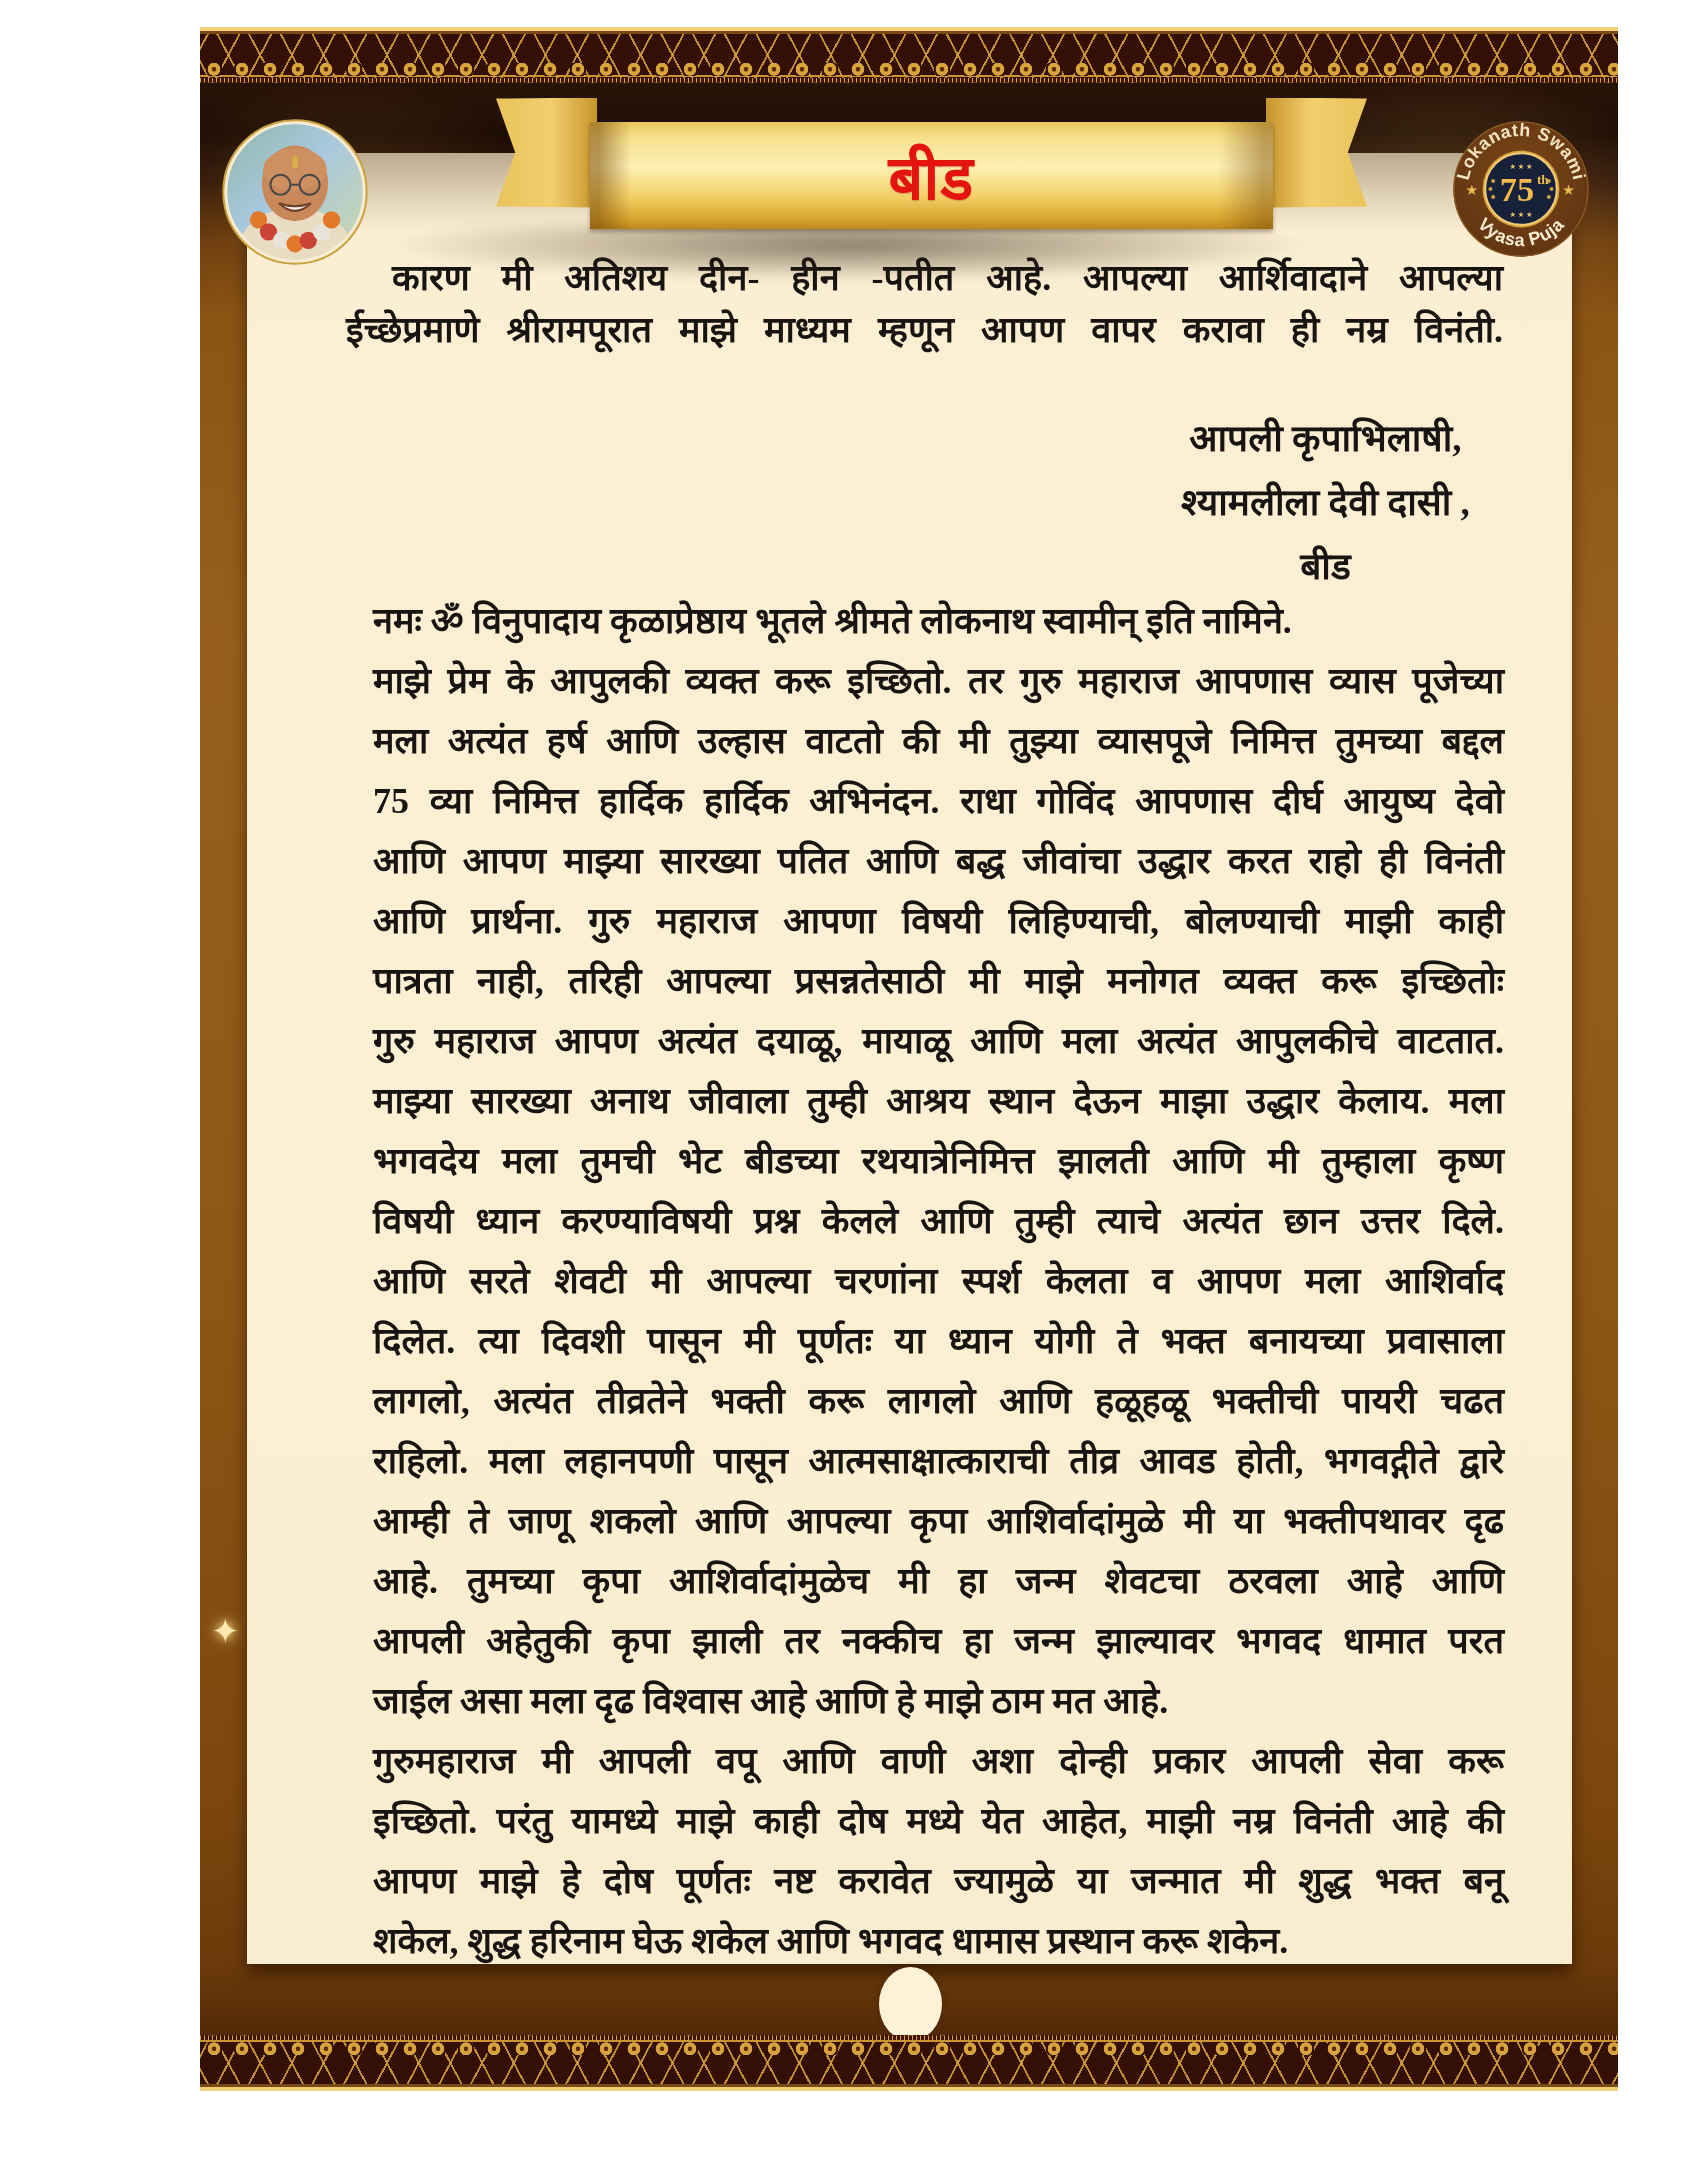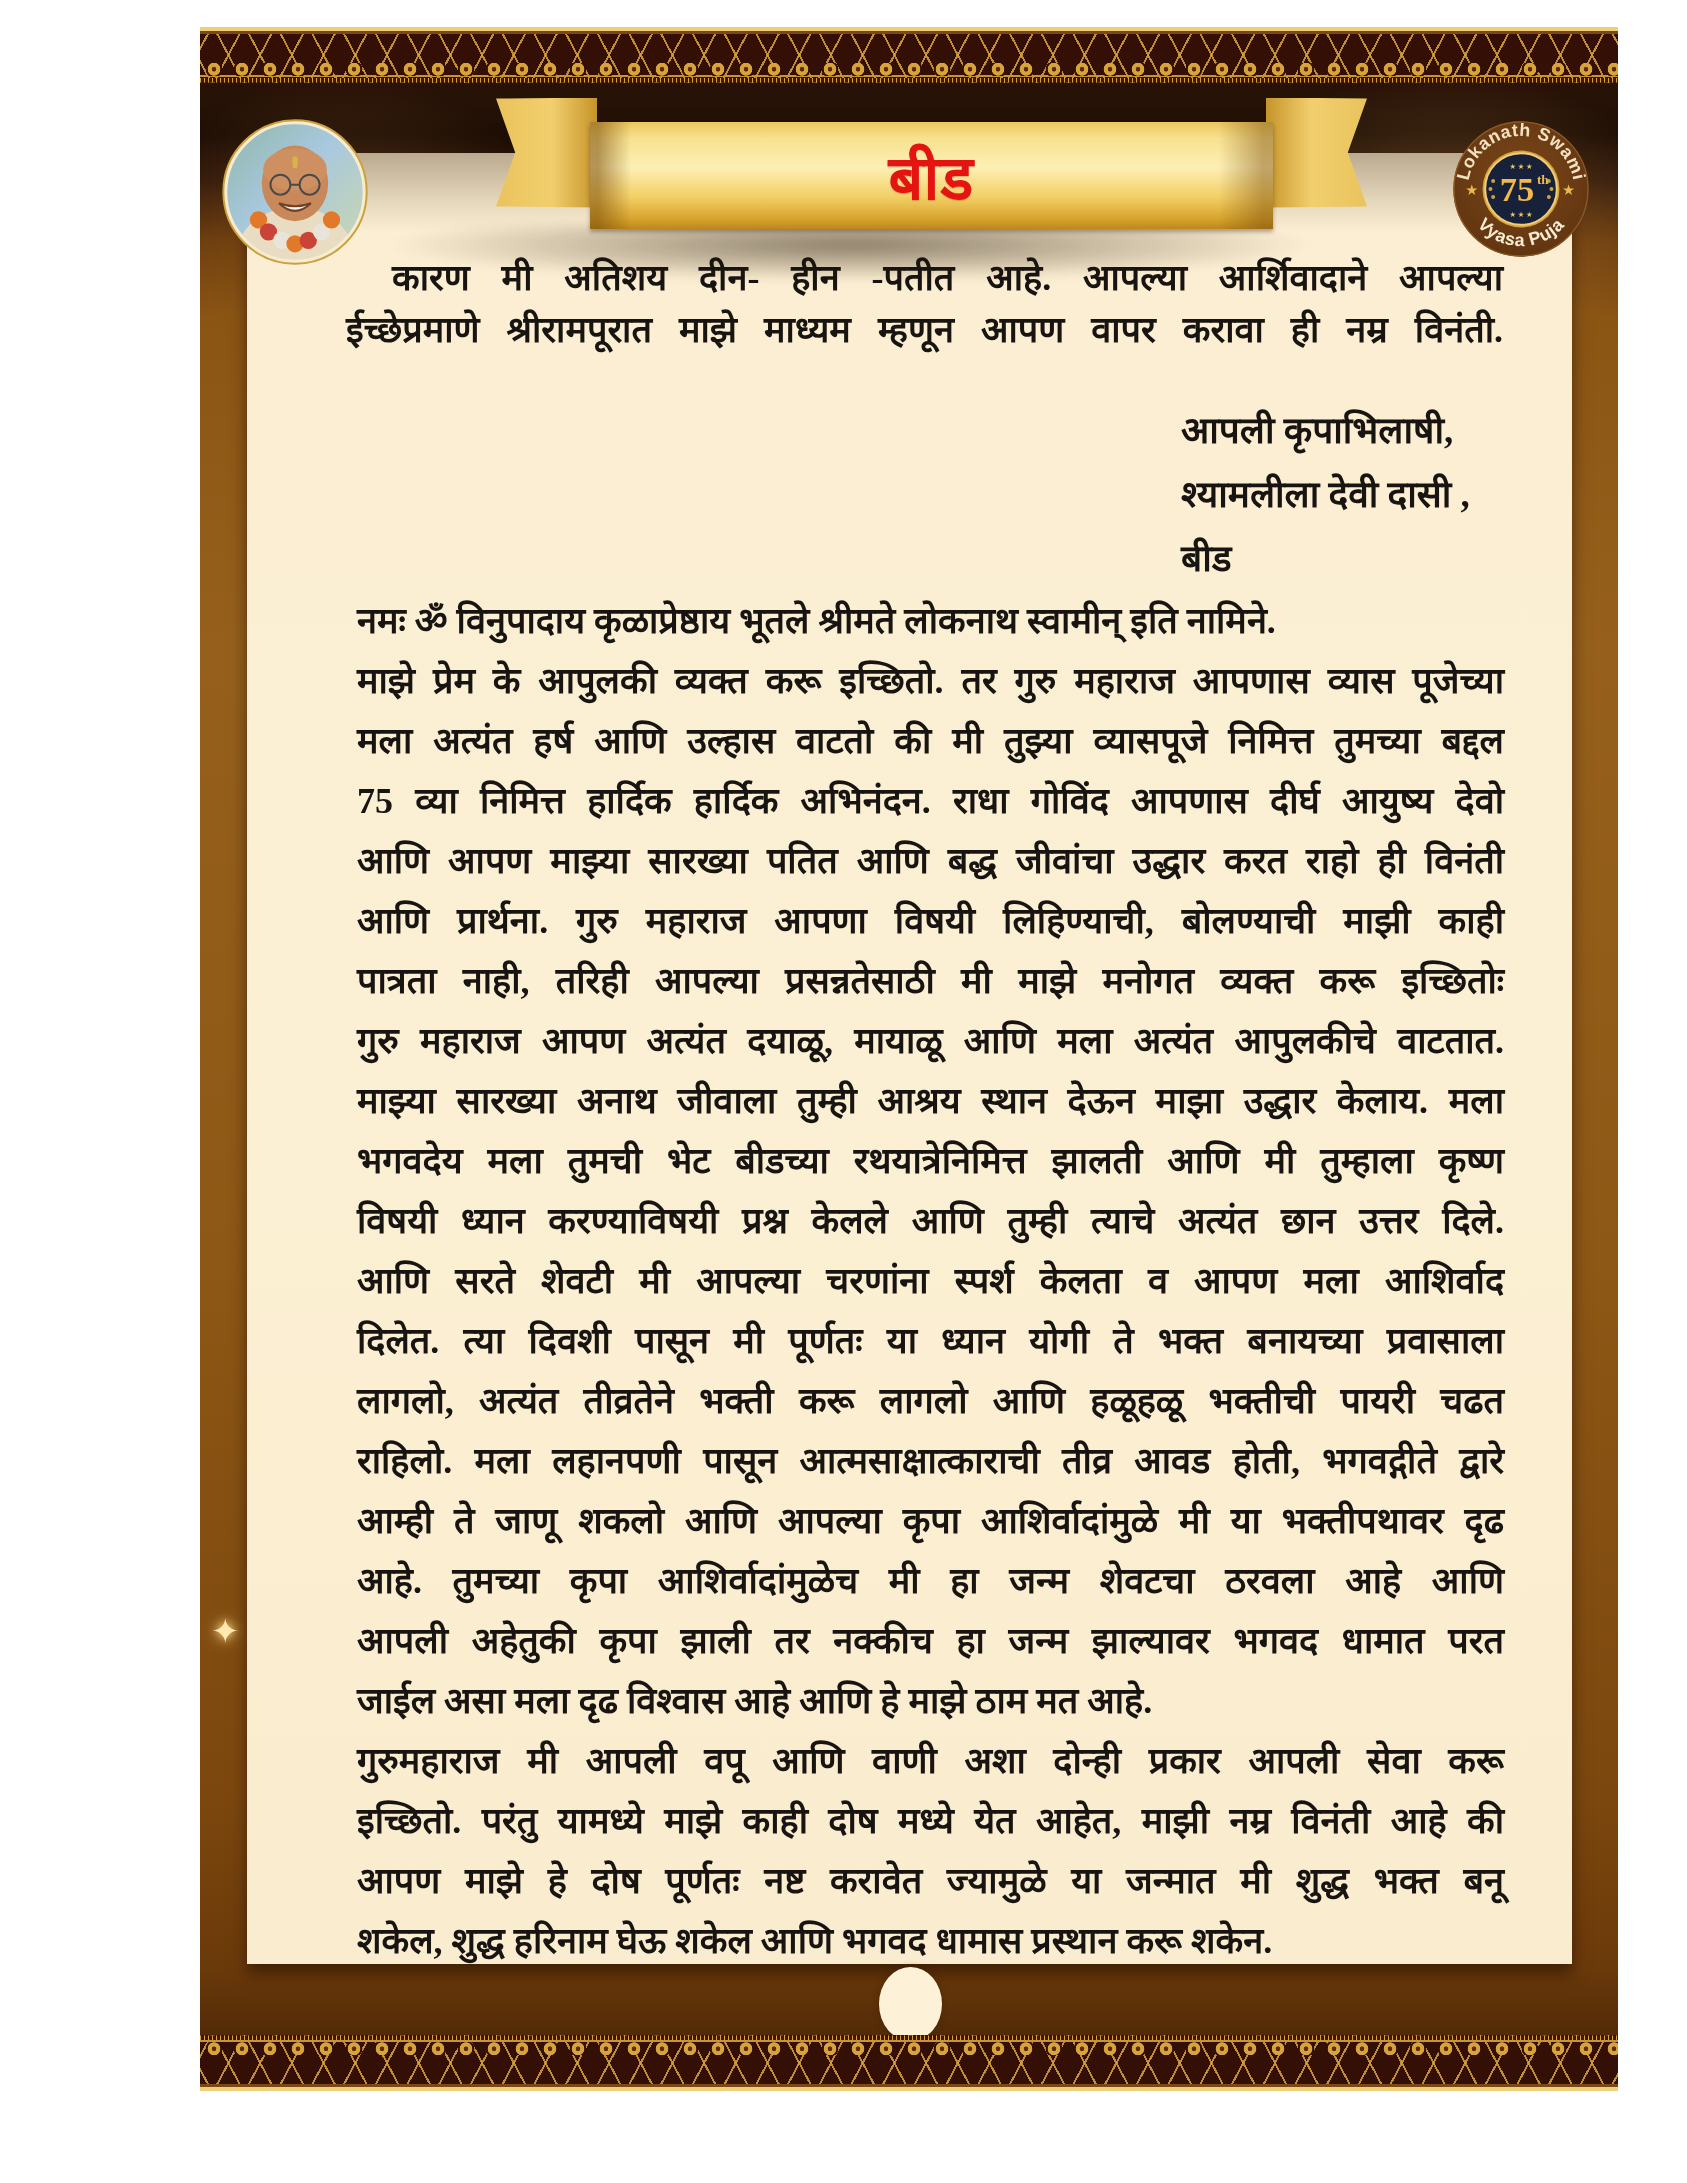--- a/index.html
+++ b/index.html
@@ -48,28 +48,28 @@
     background:linear-gradient(180deg,rgba(60,40,20,.30),rgba(60,40,20,0));}
 
   
   .opening{
     position:absolute;left:99px;right:69px;top:99px;
     font-size:36px;line-height:52px;font-weight:600;color:#181411;
     text-align:justify;text-align-last:justify;
   }
   .opening > div:first-child{text-indent:46px;}
   .signature{
-    position:absolute;left:934px;top:246px;
-    font-size:37px;line-height:64px;font-weight:600;color:#181411;text-align:left;
+    position:absolute;left:934px;top:254px;
+    font-size:37px;line-height:64px;font-weight:600;color:#181411;text-align:center;
   }
   .body-lines{
     position:absolute;left:110px;right:68px;top:438px;
     font-size:36px;line-height:60px;font-weight:600;color:#181411;overflow:visible;
   }
-  .body-lines > div{text-align:justify;text-align-last:justify;white-space:nowrap0;}
+  .body-lines > div{text-align:justify;text-align-last:justify;white-space:nowrap0;margin-left:16px;}
   .body-lines > div:nth-child(1),
   .body-lines > div:nth-child(19),
   .body-lines > div:nth-child(23){text-align-last:left;}
 
   
   .ribbon-wing{position:absolute;top:71px;width:101px;height:110px;
     background:linear-gradient(180deg,#e9bd4f 0,#f6d87e 30%,#dfab34 70%,#b07c16 100%);}
   .ribbon-wing.left{left:296px;
     clip-path:polygon(0% 1%,100% 0%,100% 100%,0% 99%,19% 50%);
     background:linear-gradient(90deg,#e9c35c 0,#f2cf6e 55%,#c6942a 100%);}

